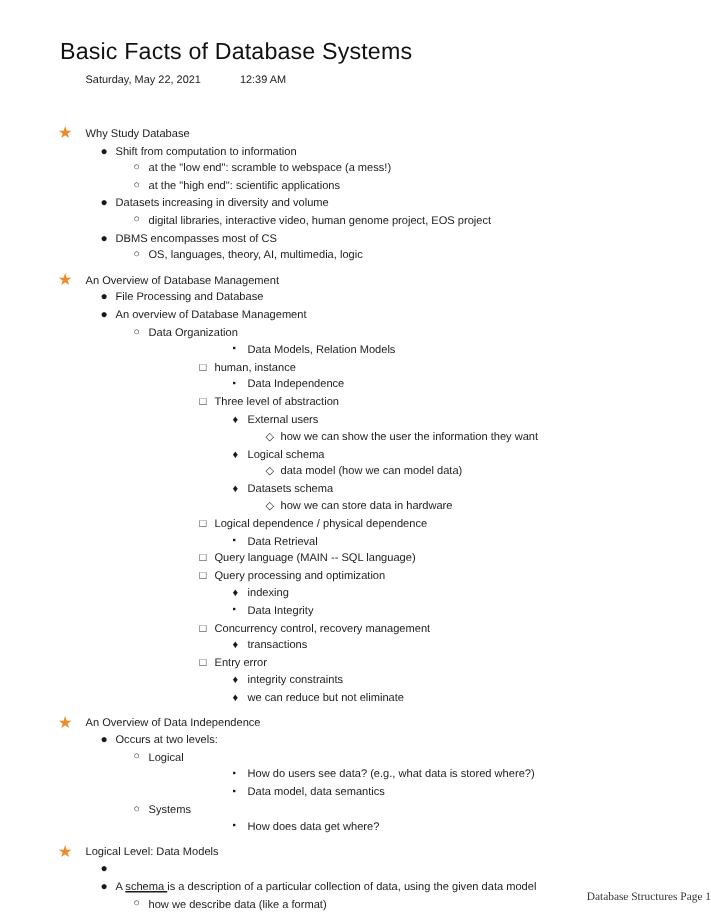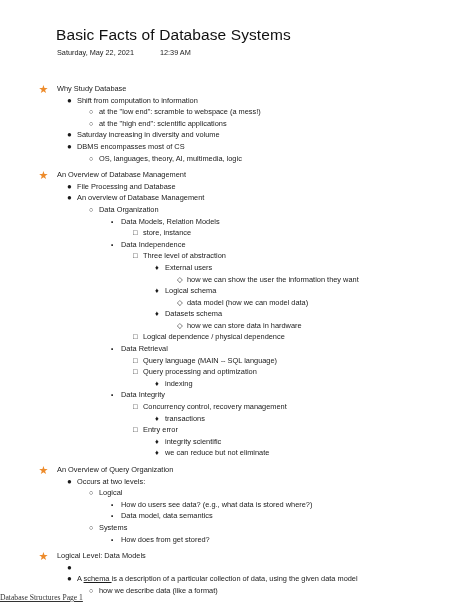--- a/index.html
+++ b/index.html
@@ -8,21 +8,21 @@
     background:#ffffff;
     font-family:"Liberation Sans", sans-serif;
     color:#1a1a1a;
     overflow:hidden;
     position:relative;
   }
   .page{ position:relative; width:474px; height:611px; box-sizing:border-box; }
 
   
   .title{
-    position:absolute; left:56px; top:26px;
+    position:absolute; left:40px; top:26px;
     font-size:15.5px; font-weight:400; letter-spacing:.1px;
     color:#111; white-space:nowrap;
   }
   .datebar{
     position:absolute; left:57px; top:48px;
     font-size:7.3px; color:#222; white-space:nowrap;
   }
   .datebar .time{ margin-left:26px; }
 
   
@@ -39,21 +39,21 @@
     position:absolute;
     width:14px; text-align:left;
     font-size:7.4px; line-height:11.6px;
   }
   .row .tx{ display:inline-block; }
 
   
   .l0 { padding-left:57px; }
   .l1 { padding-left:77px; }   .l1 .mk{ left:67px; }
   .l2 { padding-left:99px; }   .l2 .mk{ left:89px; }
-  .l3 { padding-left:121px; }  .l3 .mk{ left:111px; }
+  .l3 { padding-left:121px;margin-left:44px; }  .l3 .mk{ left:111px; }
   .l4 { padding-left:143px; }  .l4 .mk{ left:133px; }
   .l5 { padding-left:165px; }  .l5 .mk{ left:155px; }
 
   .l0{ margin-top:5px; }
   .row.star .tx{ color:#1a1a1a; }
 
   
   .mk.disc{ font-size:8px; }
   .mk.circ{ font-size:7px; }
   .mk.sq{ font-size:6.4px; }
@@ -65,76 +65,77 @@
     position:absolute; left:38px; top:1px;
     width:11px; height:11px; line-height:11px;
     color:#ED8B2B; font-size:11px; text-align:center;
   }
 
   .b{ font-weight:400; }
 
   
   .footer{
     position:absolute; left:0; right:0; top:593px;
-    text-align:left;
+    text-align:right;
     font-family:"Liberation Serif", serif;
-    font-size:7.6px; color:#333;text-decoration:underline;
+    font-size:7.6px; color:#333;
   }
 </style>
 </head>
 <body>
 
 <div class="page">
 
   <div class="title">Basic Facts of Database Systems</div>
 
   <div class="datebar">
     <span>Saturday, May 22, 2021</span><span class="time">12:39 AM</span>
   </div>
 
   <div class="outline" id="outline">
       <div class="row l0 star"><span class="star-ico">★</span><span class="tx">Why Study Database</span></div>
       <div class="row l1"><span class="mk disc">●</span><span class="tx">Shift from computation to information</span></div>
       <div class="row l2"><span class="mk circ">○</span><span class="tx">at the "low end": scramble to webspace (a mess!)</span></div>
       <div class="row l2"><span class="mk circ">○</span><span class="tx">at the "high end": scientific applications</span></div>
-      <div class="row l1"><span class="mk disc">●</span><span class="tx">Saturday increasing in diversity and volume</span></div>
+      <div class="row l1"><span class="mk disc">●</span><span class="tx">Datasets increasing in diversity and volume</span></div>
+      <div class="row l2"><span class="mk circ">○</span><span class="tx">digital libraries, interactive video, human genome project, EOS project</span></div>
       <div class="row l1"><span class="mk disc">●</span><span class="tx">DBMS encompasses most of CS</span></div>
       <div class="row l2"><span class="mk circ">○</span><span class="tx">OS, languages, theory, AI, multimedia, logic</span></div>
       <div class="row l0 star"><span class="star-ico">★</span><span class="tx">An Overview of Database Management</span></div>
       <div class="row l1"><span class="mk disc">●</span><span class="tx">File Processing and Database</span></div>
       <div class="row l1"><span class="mk disc">●</span><span class="tx">An overview of Database Management</span></div>
       <div class="row l2"><span class="mk circ">○</span><span class="tx b">Data Organization</span></div>
       <div class="row l3"><span class="mk sq">▪</span><span class="tx">Data Models, Relation Models</span></div>
-      <div class="row l4"><span class="mk hsq">□</span><span class="tx">store, instance</span></div>
+      <div class="row l4"><span class="mk hsq">□</span><span class="tx">human, instance</span></div>
       <div class="row l3"><span class="mk sq">▪</span><span class="tx">Data Independence</span></div>
       <div class="row l4"><span class="mk hsq">□</span><span class="tx">Three level of abstraction</span></div>
       <div class="row l5"><span class="mk dia">♦</span><span class="tx">External users</span></div>
       <div class="row l5" style="padding-left: 187px;"><span class="mk hdia" style="left: 177px;">◇</span><span class="tx">how we can show the user the information they want</span></div>
       <div class="row l5"><span class="mk dia">♦</span><span class="tx">Logical schema</span></div>
       <div class="row l5" style="padding-left: 187px;"><span class="mk hdia" style="left: 177px;">◇</span><span class="tx b">data model (how we can model data)</span></div>
       <div class="row l5"><span class="mk dia">♦</span><span class="tx">Datasets schema</span></div>
       <div class="row l5" style="padding-left: 187px;"><span class="mk hdia" style="left: 177px;">◇</span><span class="tx">how we can store data in hardware</span></div>
       <div class="row l4"><span class="mk hsq">□</span><span class="tx">Logical dependence / physical dependence</span></div>
       <div class="row l3"><span class="mk sq">▪</span><span class="tx b">Data Retrieval</span></div>
       <div class="row l4"><span class="mk hsq">□</span><span class="tx">Query language (MAIN -- SQL language)</span></div>
       <div class="row l4"><span class="mk hsq">□</span><span class="tx">Query processing and optimization</span></div>
       <div class="row l5"><span class="mk dia">♦</span><span class="tx">indexing</span></div>
       <div class="row l3"><span class="mk sq">▪</span><span class="tx b">Data Integrity</span></div>
       <div class="row l4"><span class="mk hsq">□</span><span class="tx b">Concurrency control, recovery management</span></div>
       <div class="row l5"><span class="mk dia">♦</span><span class="tx">transactions</span></div>
       <div class="row l4"><span class="mk hsq">□</span><span class="tx">Entry error</span></div>
-      <div class="row l5"><span class="mk dia">♦</span><span class="tx">integrity scientific</span></div>
+      <div class="row l5"><span class="mk dia">♦</span><span class="tx">integrity constraints</span></div>
       <div class="row l5"><span class="mk dia">♦</span><span class="tx">we can reduce but not eliminate</span></div>
-      <div class="row l0 star"><span class="star-ico">★</span><span class="tx">An Overview of Query Organization</span></div>
+      <div class="row l0 star"><span class="star-ico">★</span><span class="tx">An Overview of Data Independence</span></div>
       <div class="row l1"><span class="mk disc">●</span><span class="tx">Occurs at two levels:</span></div>
       <div class="row l2"><span class="mk circ">○</span><span class="tx">Logical</span></div>
       <div class="row l3"><span class="mk sq">▪</span><span class="tx">How do users see data? (e.g., what data is stored where?)</span></div>
       <div class="row l3"><span class="mk sq">▪</span><span class="tx">Data model, data semantics</span></div>
       <div class="row l2"><span class="mk circ">○</span><span class="tx">Systems</span></div>
-      <div class="row l3"><span class="mk sq">▪</span><span class="tx">How does from get stored?</span></div>
+      <div class="row l3"><span class="mk sq">▪</span><span class="tx">How does data get where?</span></div>
       <div class="row l0 star"><span class="star-ico">★</span><span class="tx">Logical Level: Data Models</span></div>
       <div class="row l1"><span class="mk disc">●</span></div>
       <div class="row l1"><span class="mk disc">●</span><span class="tx">A <u>schema </u>is a description of a particular collection of data, using the given data model</span></div>
       <div class="row l2"><span class="mk circ">○</span><span class="tx">how we describe data (like a format)</span></div>
     </div>
 
   <div class="footer">Database Structures Page 1</div>
 
 </div>
 

